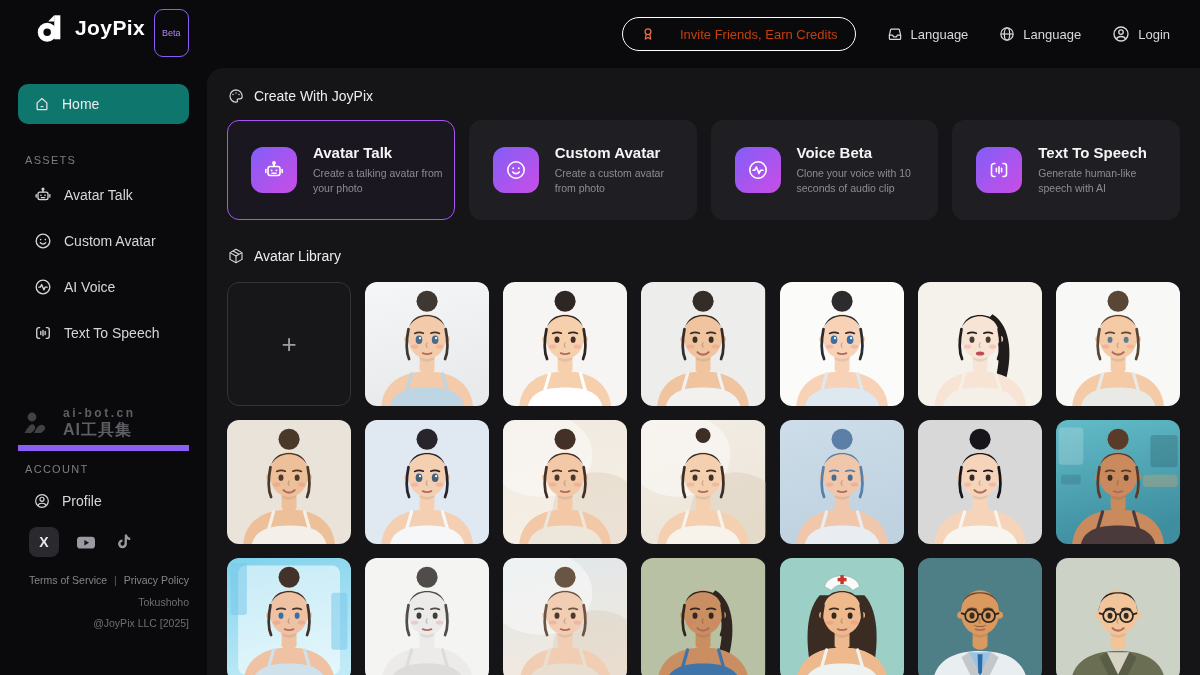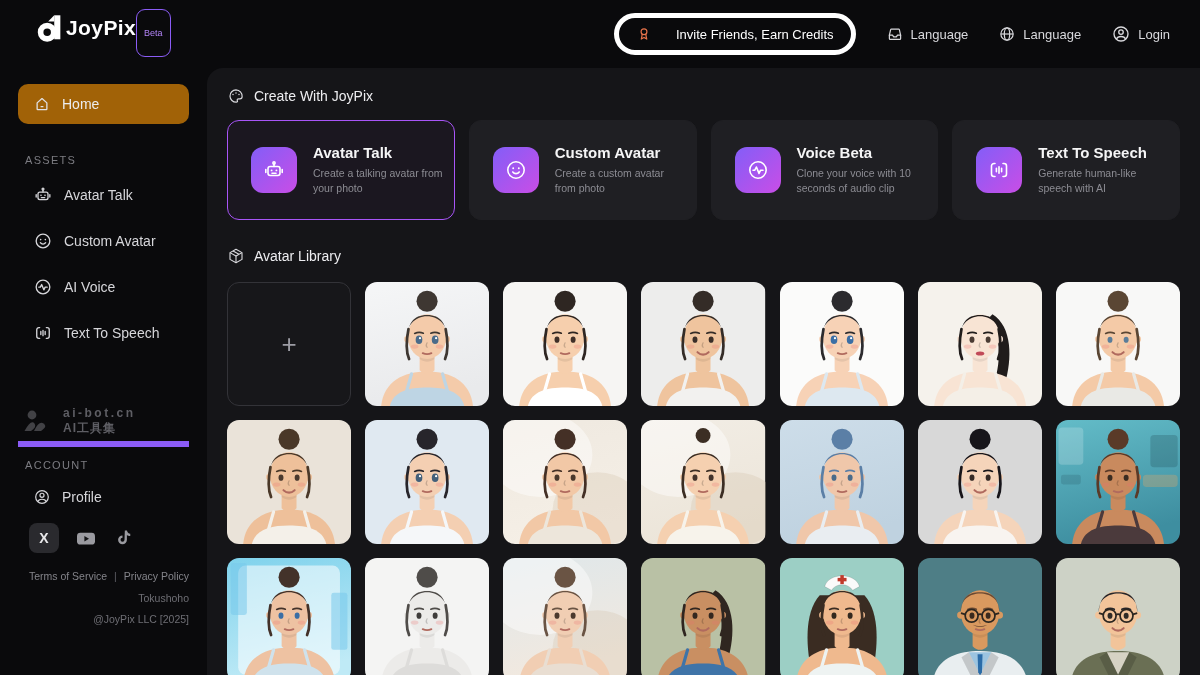--- a/index.html
+++ b/index.html
@@ -1,42 +1,42 @@
 <!DOCTYPE html>
 <html><head>
 <meta charset="utf-8">
 <style>
   *{margin:0;padding:0;box-sizing:border-box}
   html,body{width:1200px;height:675px}
   body{background:#0a0a0c;font-family:"Liberation Sans",sans-serif;color:#e4e4e7;overflow:hidden;position:relative}
 
   
   .topbar{position:absolute;top:0;left:0;right:0;height:68px;display:flex;align-items:center;padding:0 30px 0 34px}
-  .brand{display:flex;align-items:flex-start;gap:0}
+  .brand{display:flex;align-items:flex-start;gap:9px}
   .logo-mark{width:32px;height:32px}
   .brand-name{font-size:21px;font-weight:700;color:#fff;letter-spacing:.4px;line-height:32px}
   .beta{font-size:9px;color:#b183f5;border:1px solid #8b5cf6;border-radius:9px;padding:18px 7px;margin-top:-3px}
   .top-right{margin-left:auto;display:flex;align-items:center;gap:30px}
-  .invite{display:flex;align-items:center;gap:24px;border:5px solid #ffffff;border-radius:999px;padding:8px 17px;color:#ffffff;font-size:13px;background:rgba(46,22,12,.18);cursor:pointer}
+  .invite{display:flex;align-items:center;gap:24px;border:1px solid #ffffff;border-radius:999px;padding:8px 17px;color:#c2410c;font-size:13px;background:rgba(46,22,12,.18);cursor:pointer}
   .top-item{display:flex;align-items:center;gap:7px;font-size:13px;color:#d9d9dd;cursor:pointer}
   .ic{display:inline-flex;flex:none}
   .ic svg{width:100%;height:100%;display:block}
   .ic-16{width:16px;height:16px}.ic-18{width:18px;height:18px}.ic-20{width:20px;height:20px}.ic-24{width:24px;height:24px}
 
   
   .sidebar{position:absolute;top:68px;left:0;bottom:0;width:207px;padding:16px 18px 10px;display:flex;flex-direction:column}
   .side-item{display:flex;align-items:center;gap:11px;font-size:14px;color:#d6d6da;padding:11px 15px;border-radius:10px;cursor:pointer}
-  .side-item.active{background:#a16207;color:#ececee}
+  .side-item.active{background:#0f766e;color:#ececee}
   .side-label{font-size:11px;letter-spacing:1.3px;color:#7c7c82;margin:30px 0 6px 7px}
   .side-label.account{margin-top:12px}
   .asset-item{padding:13px 15px}
   .watermark{margin-top:50px;display:flex;gap:9px;align-items:center;padding:0 2px 4px 2px;border-bottom:6px solid #8b5cf6}
   .wm-mark{width:34px;height:26px;opacity:.75}
   .wm-t1{font-size:12px;font-weight:700;letter-spacing:2.5px;color:#5e5e64}
-  .wm-t2{font-size:12px;font-weight:700;color:#5e5e64;letter-spacing:1px}
+  .wm-t2{font-size:16px;font-weight:700;color:#5e5e64;letter-spacing:1px}
   .socials{display:flex;align-items:center;gap:15px;padding:6px 0 0 11px}
   .x-tile{width:30px;height:30px;border-radius:8px;background:#2a2a2e;display:grid;place-items:center;color:#e8e8ea;font-weight:700;font-size:14px;cursor:pointer}
   .soc-ic{color:#9a9aa0;cursor:pointer}
   .side-footer{margin-top:13px;text-align:right;font-size:10.5px;line-height:2.05;color:#84848a}
   .side-footer .link{cursor:pointer}
   .side-footer .sep{color:#5e5e64;margin:0 4px}
   .side-footer .dim{color:#6e6e74}
 
   
   .panel{position:absolute;top:68px;left:207px;right:0;bottom:0;background:#151518;border-radius:16px 0 0 0;padding:19px 20px;overflow:hidden}

